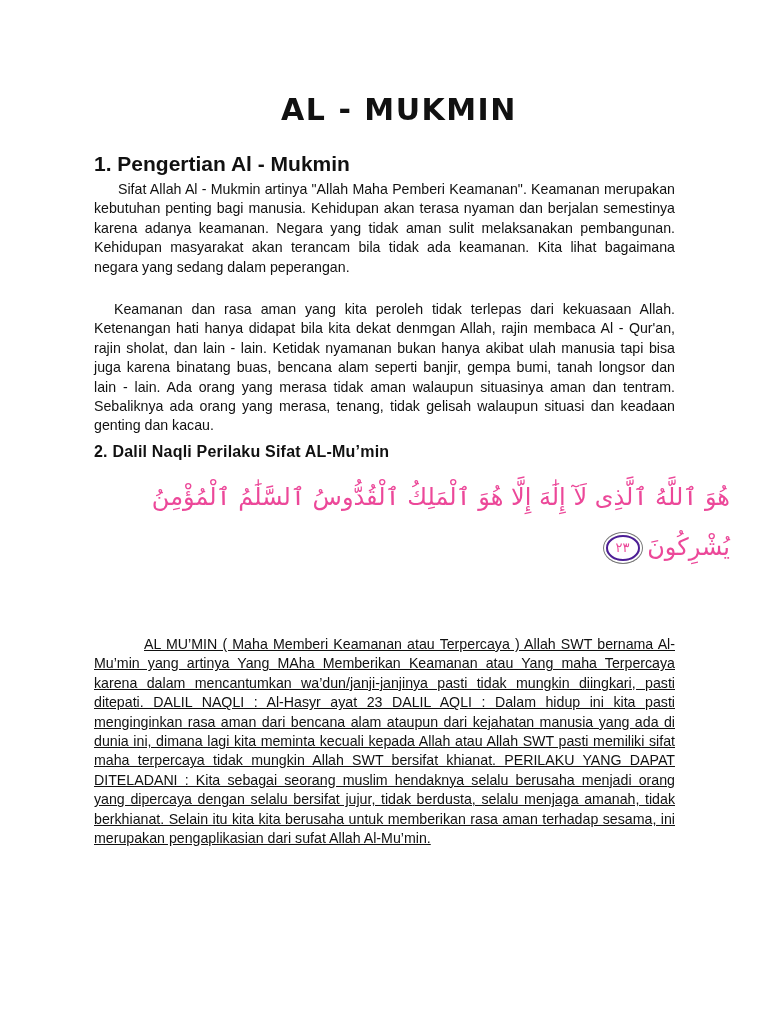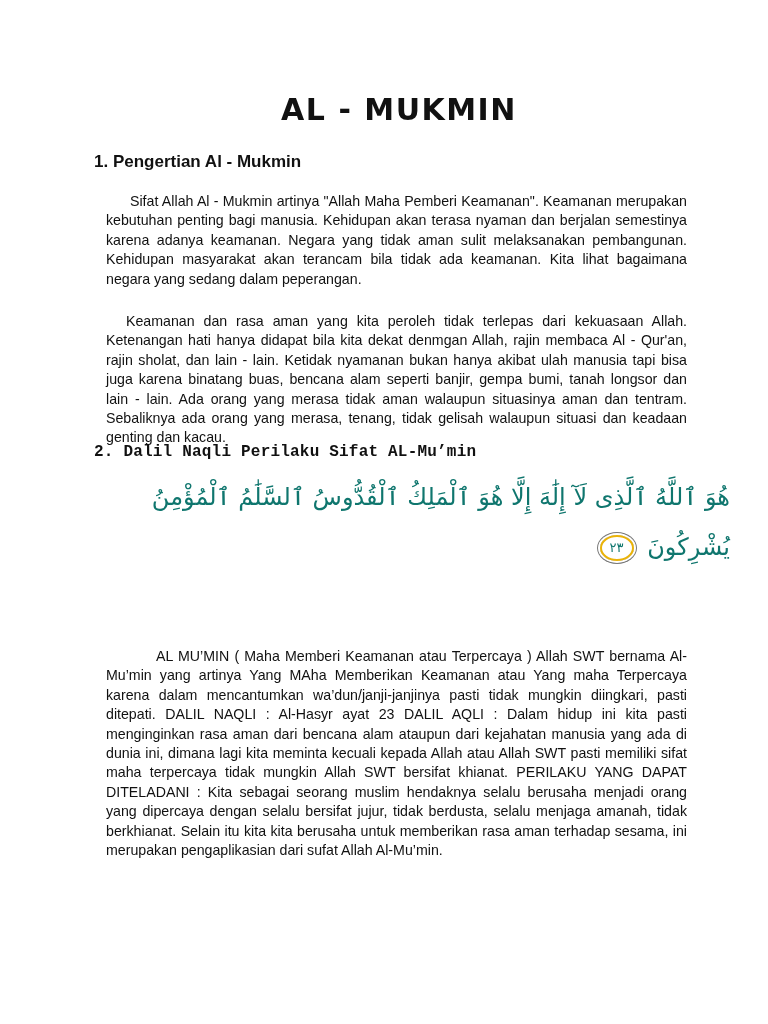--- a/index.html
+++ b/index.html
@@ -11,48 +11,48 @@
     }
     .title {
       position: absolute; left: 0; width: 768px; top: 92px;
       text-align: center; font-size: 30px; font-weight: bold;
       letter-spacing: 1.5px; color: #111;
       font-family: "DejaVu Sans", sans-serif;
       margin-left: 15px;
     }
     .h1 {
       position: absolute; left: 94px; top: 152px;
-      font-size: 17px; font-weight: bold; color: #111;
+      font-size: 21px; font-weight: bold; color: #111;
       font-family: "Liberation Sans", sans-serif;
     }
     .h2 {
       position: absolute; left: 94px; top: 443px;
       font-size: 16px; font-weight: bold; color: #111;
-      font-family: Liberation Mono, monospace; letter-spacing: 0.2px;
+      font-family: Liberation Sans, sans-serif; letter-spacing: 0.2px;
     }
     .para {
       position: absolute; left: 94px; width: 581px;
       font-family: "Liberation Sans", sans-serif;
       font-size: 14.2px; line-height: 19.4px; color: #111;
-      text-align: justify; margin: 12px;
+      text-align: justify; margin: 0;
     }
     .p1 { top: 180px; text-indent: 24px; }
     .p2 { top: 300px; text-indent: 20px; }
-    .p3 { top: 635px; text-indent: 50px; }
+    .p3 { top: 635px; text-indent: 50px; text-decoration: underline; }
     .arabic {
       position: absolute; left: 180px; width: 550px; top: 472px;
       direction: rtl; text-align: right;
       font-family: "DejaVu Sans", sans-serif;
-      font-size: 24px; line-height: 50px; color: #0f766e;
+      font-size: 24px; line-height: 50px; color: #ec4899;
     }
     .arabic .line { display: block; white-space: nowrap; }
     .ayah-mark {
-      display: inline-block; border: 2px solid #eab308; border-radius: 50%;
+      display: inline-block; border: 2px solid #4c1d95; border-radius: 50%;
       width: 30px; height: 22px; line-height: 22px; text-align: center;
-      font-size: 13px; vertical-align: middle; margin-right: 6px;
+      font-size: 13px; vertical-align: middle; 
       box-shadow: 0 0 0 2px #fff, 0 0 0 3px #777;
     }
   </style>
 </head>
 <body>
 
 <div class="page">
   <div class="title">AL - MUKMIN</div>
 
   <div class="h1">1. Pengertian Al - Mukmin</div>

